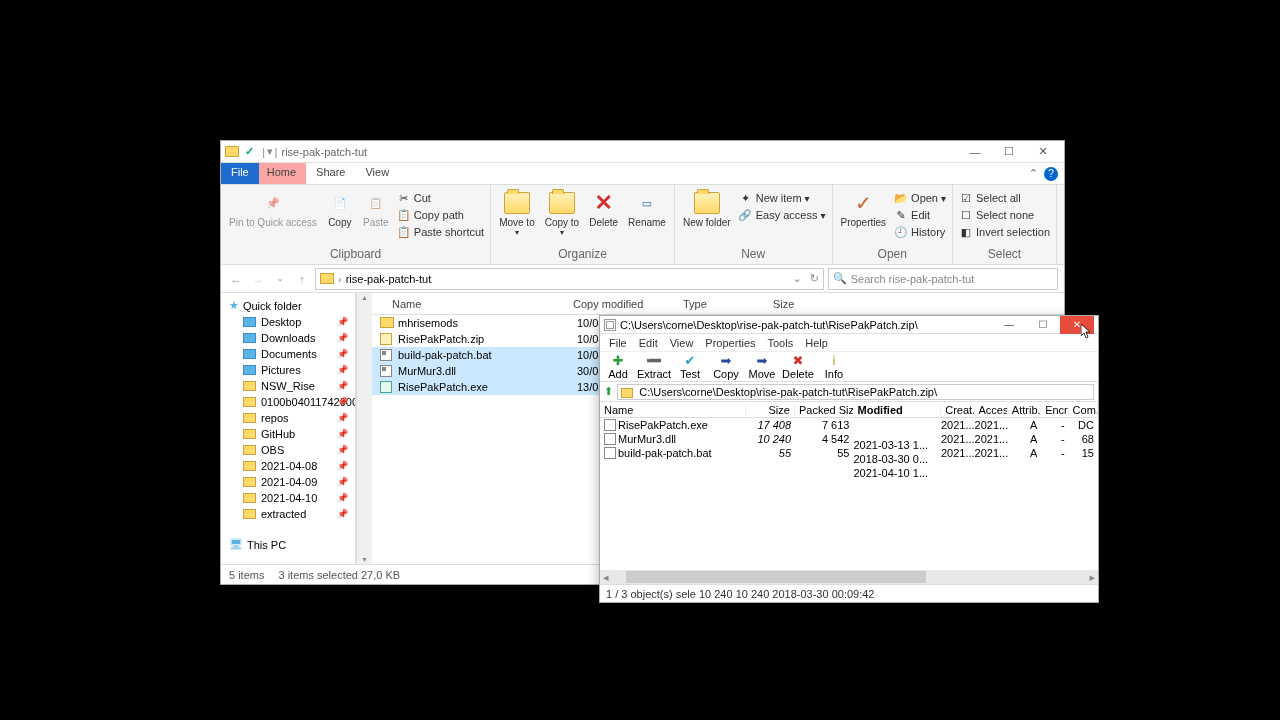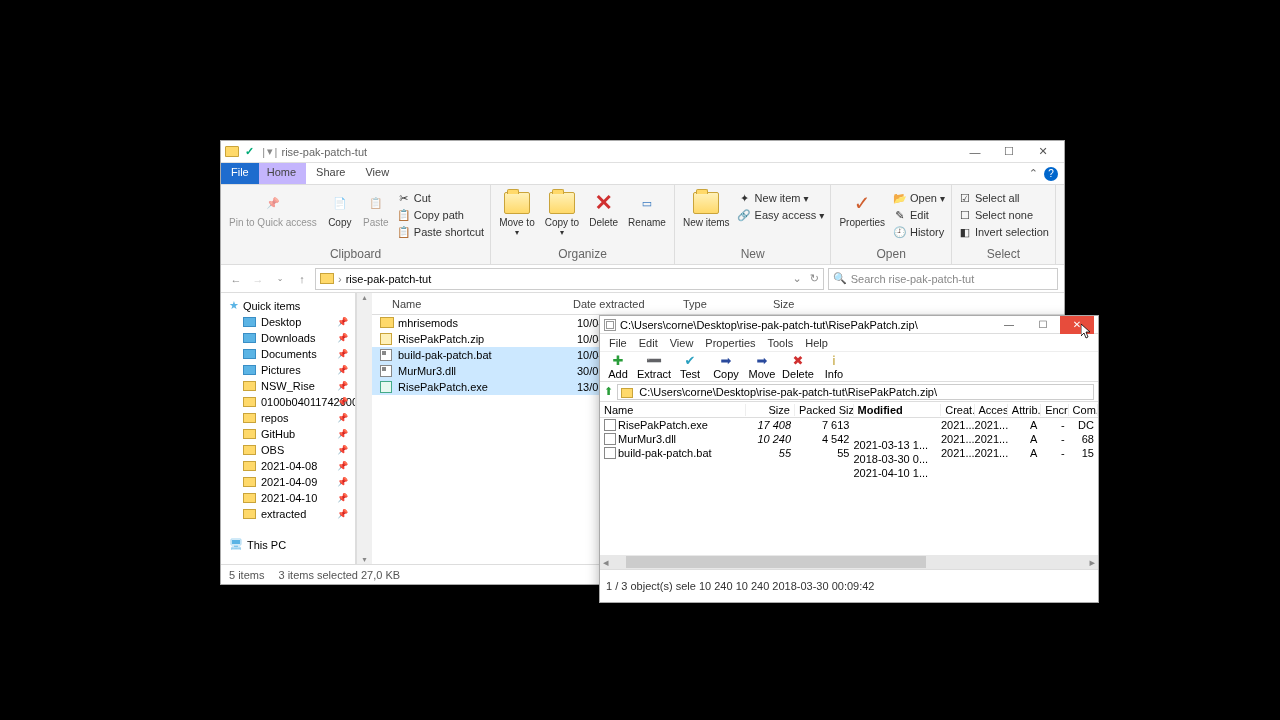--- a/index.html
+++ b/index.html
@@ -11,21 +11,21 @@
   .titlebar .folder-ico { width: 14px; height: 11px; background: #ffd96a; border: 1px solid #caa43a; border-radius: 1px 1px 0 0; margin-right: 6px; }
   .titlebar .check { color: #0a7; margin-right: 6px; font-weight: bold; }
   .titlebar .sep { color: #888; margin: 0 2px; }
   .titlebar .title { color: #666; margin-left: 2px; }
   .winctrl { margin-left: auto; display: flex; }
   .winctrl div { width: 34px; height: 22px; display: flex; align-items: center; justify-content: center; color: #555; }
   
   .tabs { height: 22px; display: flex; align-items: stretch; background: #fff; border-bottom: 1px solid #ddd; }
   .tab { padding: 3px 10px; color: #444; }
   .tab.file { background: #1e6cce; color: #fff; }
-  .tab.active { background: #c4b5fd; padding-left: 8px; }
+  .tab.active { background: #fca5a5; padding-left: 8px; }
   .tabs-right { margin-left: auto; display: flex; align-items: center; padding-right: 6px; gap: 6px; }
   .help-ico { width: 14px; height: 14px; border-radius: 50%; background: #0066cc; color: #fff; text-align: center; line-height: 14px; font-size: 10px; }
   
   .ribbon { height: 80px; background: #f5f5f5; display: flex; border-bottom: 1px solid #ddd; }
   .rgroup { border-right: 1px solid #ddd; display: flex; flex-direction: column; padding: 3px 4px 0; }
   .rgroup .top { flex: 1; display: flex; gap: 2px; }
   .rgroup .lbl { text-align: center; color: #666; font-size: 12px; padding: 1px 0 3px; }
   .rbtn { display: flex; flex-direction: column; align-items: center; justify-content: flex-start; padding: 2px 4px; min-width: 34px; color: #333; text-align: center; }
   .rbtn.disabled { opacity: 0.5; }
   .rbtn .ico { width: 26px; height: 26px; display: flex; align-items: center; justify-content: center; margin-bottom: 1px; }
@@ -116,21 +116,21 @@
   .zrow .zpsize { width: 60px; text-align: right; padding-right: 4px; }
   .zrow .zmod { width: 90px; margin-top: 39px; }
   .zrow .zcr { width: 34px; }
   .zrow .zac { width: 34px; }
   .zrow .zat { width: 34px; text-align: right; padding-right: 4px; }
   .zrow .zen { width: 28px; text-align: right; padding-right: 4px; }
   .zrow .zco { width: 30px; text-align: right; padding-right: 4px; }
   
   .zscroll { height: 14px; background: #e8e8e8; display: flex; align-items: center; }
   .zscroll .thumb { height: 12px; background: #ccc; margin-left: 14px; width: 300px; }
-  .zstatus { height: 18px; border-top: 1px solid #ddd; display: flex; align-items: center; padding: 16px 6px; color: #333; }
+  .zstatus { height: 18px; border-top: 1px solid #ddd; display: flex; align-items: center; padding: 8px 6px; color: #333; }
 </style>
 </head>
 <body>
 
 <div class="explorer">
   <div class="titlebar">
     <div class="folder-ico"></div>
     <span class="check">✓</span>
     <span class="sep">|</span>
     <span style="color:#888;">▾</span>
@@ -212,21 +212,21 @@
           </div>
       </div>
       <div class="lbl">Organize</div>
     </div>
     <div class="rgroup">
       <div class="top">
         <div class="rbtn">
             <div class="ico">
               <div class="folder-ico-lg"></div>
             </div>
-            <span class="txt">New items</span>
+            <span class="txt">New folder</span>
           </div>
         <div class="rcol">
           <div class="rsmall"><span class="sico">✦</span><span>New item</span> ▾</div>
           <div class="rsmall"><span class="sico">🔗</span><span>Easy access</span> ▾</div>
         </div>
       </div>
       <div class="lbl">New</div>
     </div>
     <div class="rgroup">
       <div class="top">
@@ -286,21 +286,21 @@
     <div class="searchfield">
       <span>🔍</span>
       <span>Search rise-pak-patch-tut</span>
     </div>
   </div>
 
   <div class="body">
     <div class="nav">
       <div class="hdr">
           <span class="star">★</span>
-          <span>Quick items</span>
+          <span>Quick folder</span>
         </div>
       <div id="nav-items">
           <div class="item">
             <div class="fico blue"></div>
             <span>Desktop</span>
             <span class="pin">📌</span>
           </div>
           <div class="item">
             <div class="fico blue"></div>
             <span>Downloads</span>
@@ -364,21 +364,21 @@
         </div>
       <div class="pc">
           <span style="color:#5bb4e5;">🖥</span>
           <span>This PC</span>
         </div>
     </div>
     <div class="scrolltrack"></div>
     <div class="filelist">
       <div class="cols">
         <div class="c-name" style="padding-left:20px;"><span>Name</span></div>
-        <div class="c-date">Date extracted</div>
+        <div class="c-date">Copy modified</div>
         <div class="c-type">Type</div>
         <div class="c-size">Size</div>
       </div>
       <div id="file-rows">
           <div class="frow">
             <div class="ico">
               <div class="fico2"></div>
             </div>
             <div class="name">mhrisemods</div>
             <div class="c-date">10/04/2021 16:59</div>

